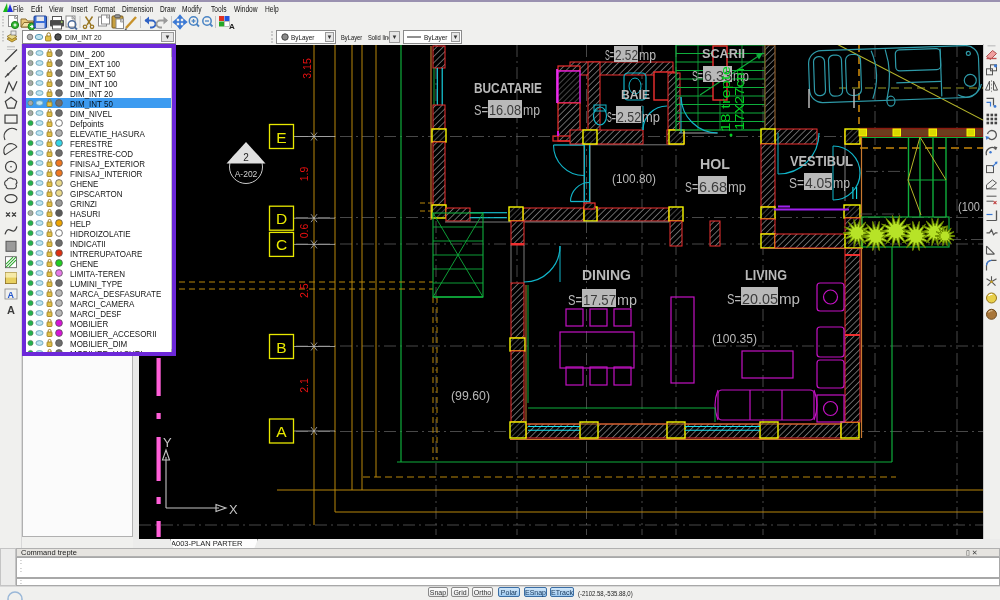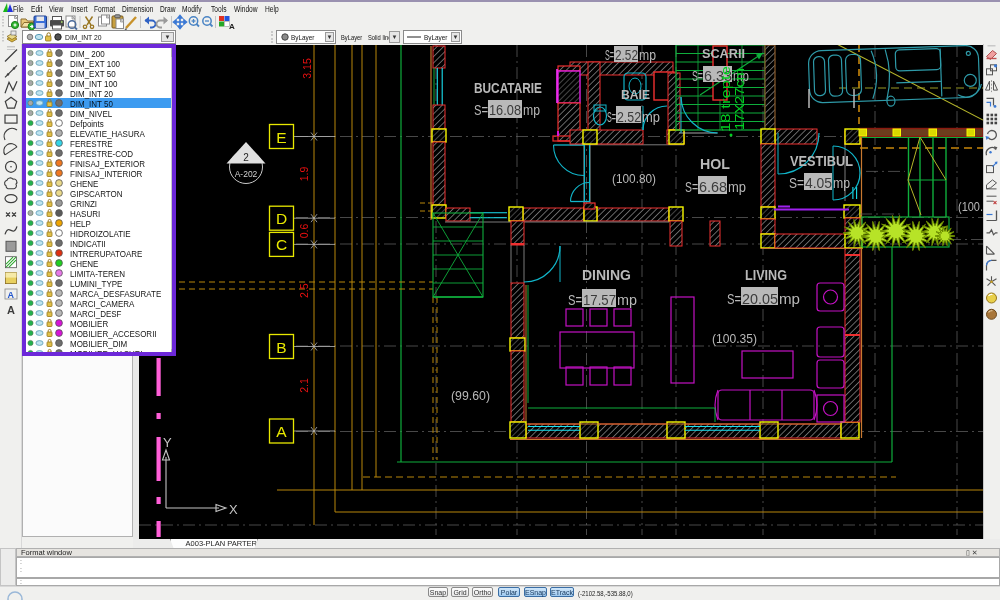--- a/index.html
+++ b/index.html
@@ -589,23 +589,23 @@
     <text x="640" y="259" font-size="15.5" fill="#b9b9b9" text-anchor="start" font-family="Liberation Sans" font-weight="normal" textLength="21" lengthAdjust="spacingAndGlyphs">mp</text>
     <text x="573" y="298" font-size="13.5" fill="#b9b9b9" text-anchor="start" font-family="Liberation Sans" font-weight="normal" textLength="45" lengthAdjust="spacingAndGlyphs">(100.35)</text>
     <text x="312" y="355" font-size="13.5" fill="#b9b9b9" text-anchor="start" font-family="Liberation Sans" font-weight="normal" textLength="39" lengthAdjust="spacingAndGlyphs">(99.60)</text>
     <text x="819" y="166" font-size="13.5" fill="#b9b9b9" text-anchor="start" font-family="Liberation Sans" font-weight="normal" textLength="25" lengthAdjust="spacingAndGlyphs">(100.</text>
     <text font-size="12.5" fill="#00d020" text-anchor="middle" font-family="Liberation Sans" transform="translate(591,54) rotate(-90)" textLength="66" lengthAdjust="spacingAndGlyphs">18 trepte</text>
     <text font-size="12.5" fill="#00d020" text-anchor="middle" font-family="Liberation Sans" transform="translate(605,54) rotate(-90)" textLength="62" lengthAdjust="spacingAndGlyphs">17X27cm</text>
     <circle cx="592" cy="90" r="1.5" fill="#00d020"></circle>
   </svg>
 <div class="abs" style="left:133px;top:539px;width:867px;height:12px;background:#ececeb;border-bottom:1px solid #c9c9c9"></div>
 <div class="abs" style="left:139px;top:569px;width:29px;height:11px;background:#fdfdfd;border:1px solid #8a8a8a;border-top:none;clip-path:polygon(0 0,100% 0,88% 100%,12% 100%);font-size:7.5px;text-align:center;color:#222;line-height:10px">Model</div>
-<div class="abs" style="left:170px;top:539px;width:88px;height:11px;background:#fdfdfd;border:1px solid #8a8a8a;border-top:none;clip-path:polygon(0 0,100% 0,95% 100%,5% 100%);font-size:7.5px;text-align:right;color:#222;line-height:10px">A003-PLAN PARTER</div>
+<div class="abs" style="left:170px;top:539px;width:88px;height:11px;background:#fdfdfd;border:1px solid #8a8a8a;border-top:none;clip-path:polygon(0 0,100% 0,95% 100%,5% 100%);font-size:7.5px;text-align:left;color:#222;line-height:10px">A003-PLAN PARTER</div>
 <div class="abs" style="left:0;top:548px;width:16px;height:38px;background:#ececeb;border:1px solid #c4c4c4"></div>
-<div class="abs" style="left:16px;top:548px;width:984px;height:9px;background:#e6e4e0;border:1px solid #b0b0b0;font-size:7.5px;color:#222;line-height:8px;padding-left:4px">Format window</div>
+<div class="abs" style="left:16px;top:548px;width:984px;height:9px;background:#e6e4e0;border:1px solid #b0b0b0;font-size:7.5px;color:#222;line-height:8px;padding-left:4px">Command trepte</div>
 <div class="abs" style="left:966px;top:549px;width:30px;height:7px;font-size:7px;color:#444">▯&nbsp;✕</div>
 <div class="abs" style="left:16px;top:557px;width:984px;height:21px;background:#fff;border:1px solid #a8a8a8"></div>
 <div class="txt" style="left:20px;top:558px;font-size:7px;color:#666">:</div>
 <div class="txt" style="left:20px;top:566px;font-size:7px;color:#666">:</div>
 <div class="abs" style="left:16px;top:578px;width:984px;height:8px;background:#fff;border:1px solid #a8a8a8"></div>
 <div class="txt" style="left:20px;top:578px;font-size:7px;color:#666">:</div>
 <div class="abs" style="left:0;top:586px;width:1000px;height:14px;background:#f0f0ee;border-top:1px solid #d8d8d8"></div>
 <svg class="abs" style="left:6px;top:590px" width="20" height="10" viewBox="0 0 20 10">
     <circle cx="9" cy="9" r="7" fill="none" stroke="#9ab8d8" stroke-width="1.5"></circle>
   </svg>

